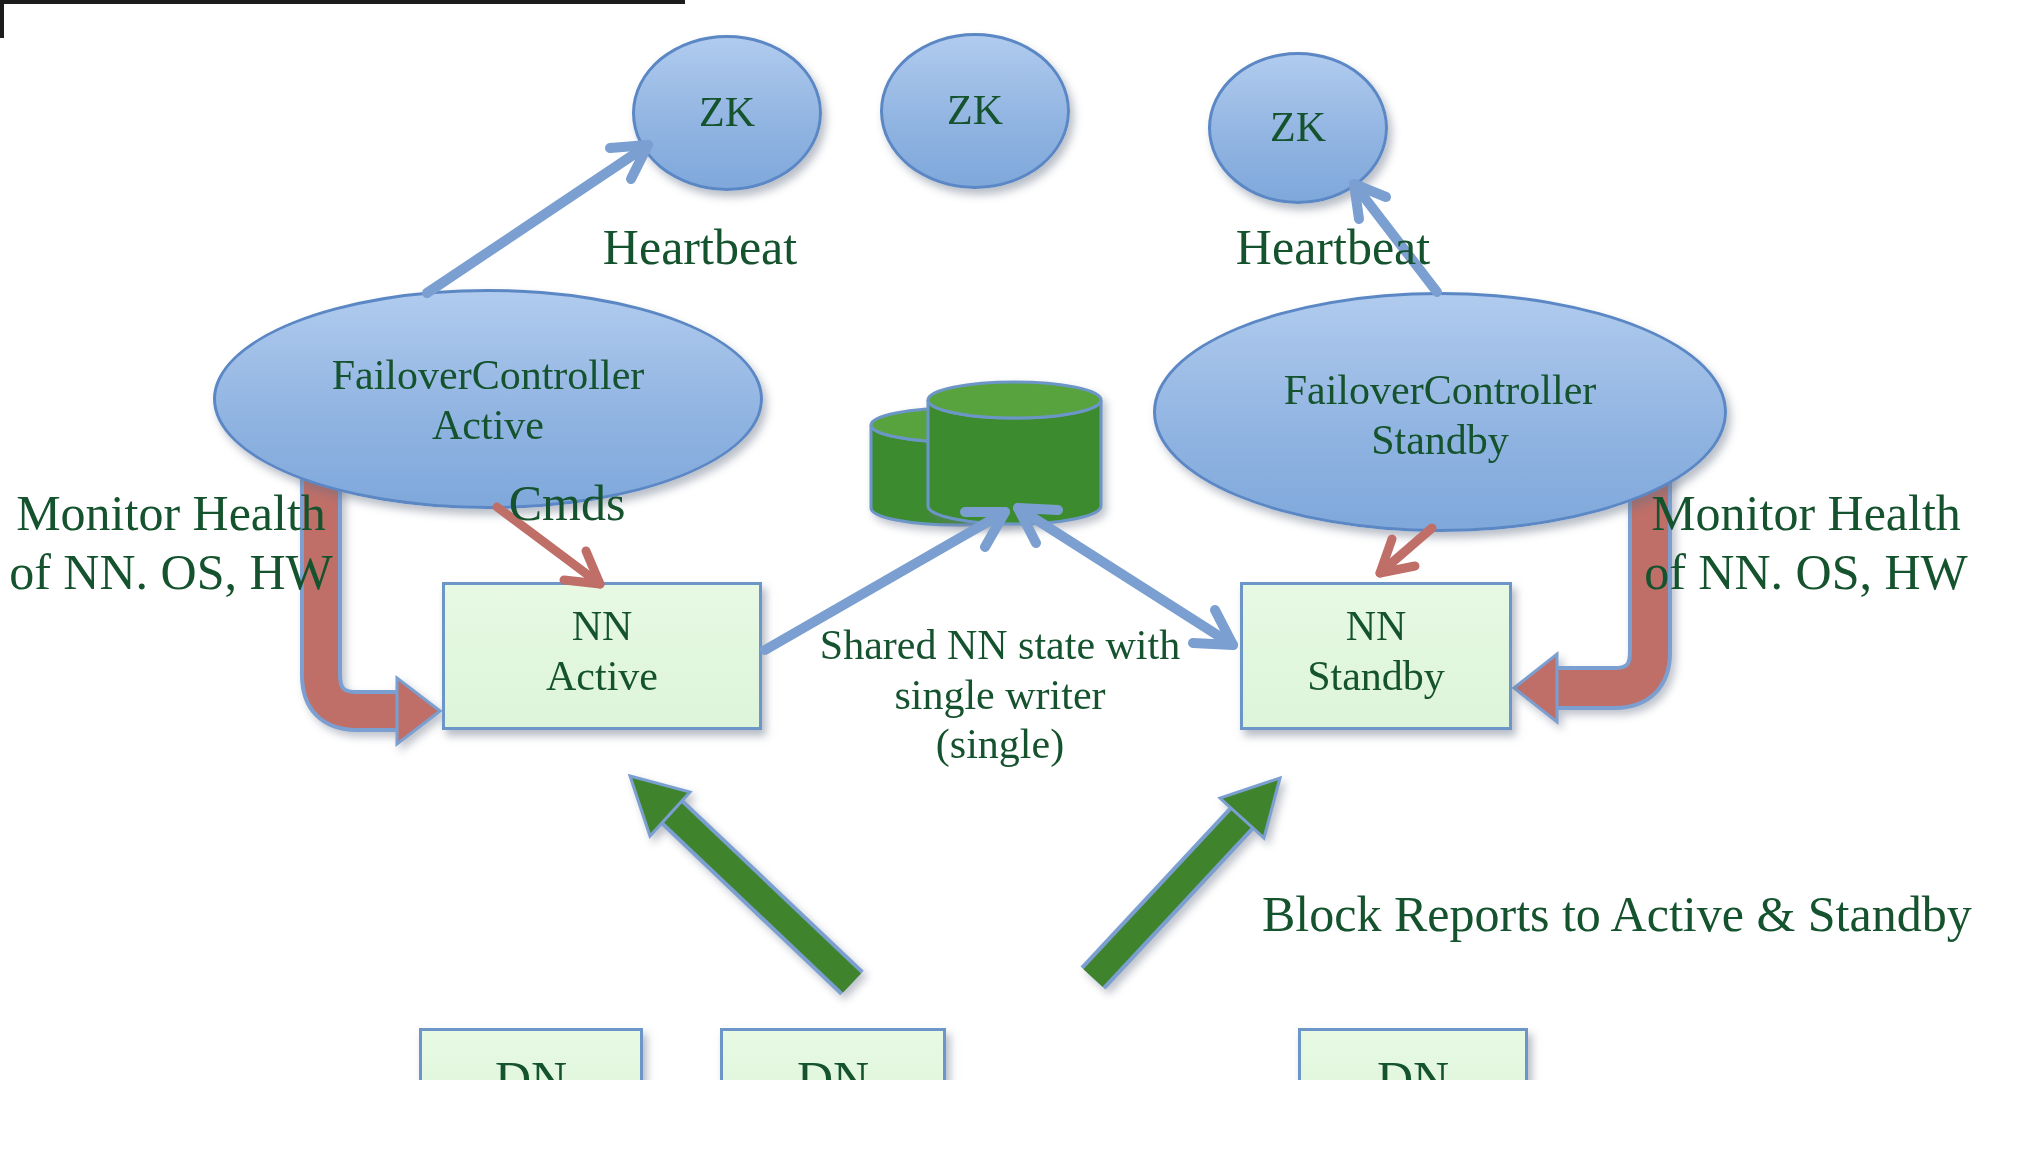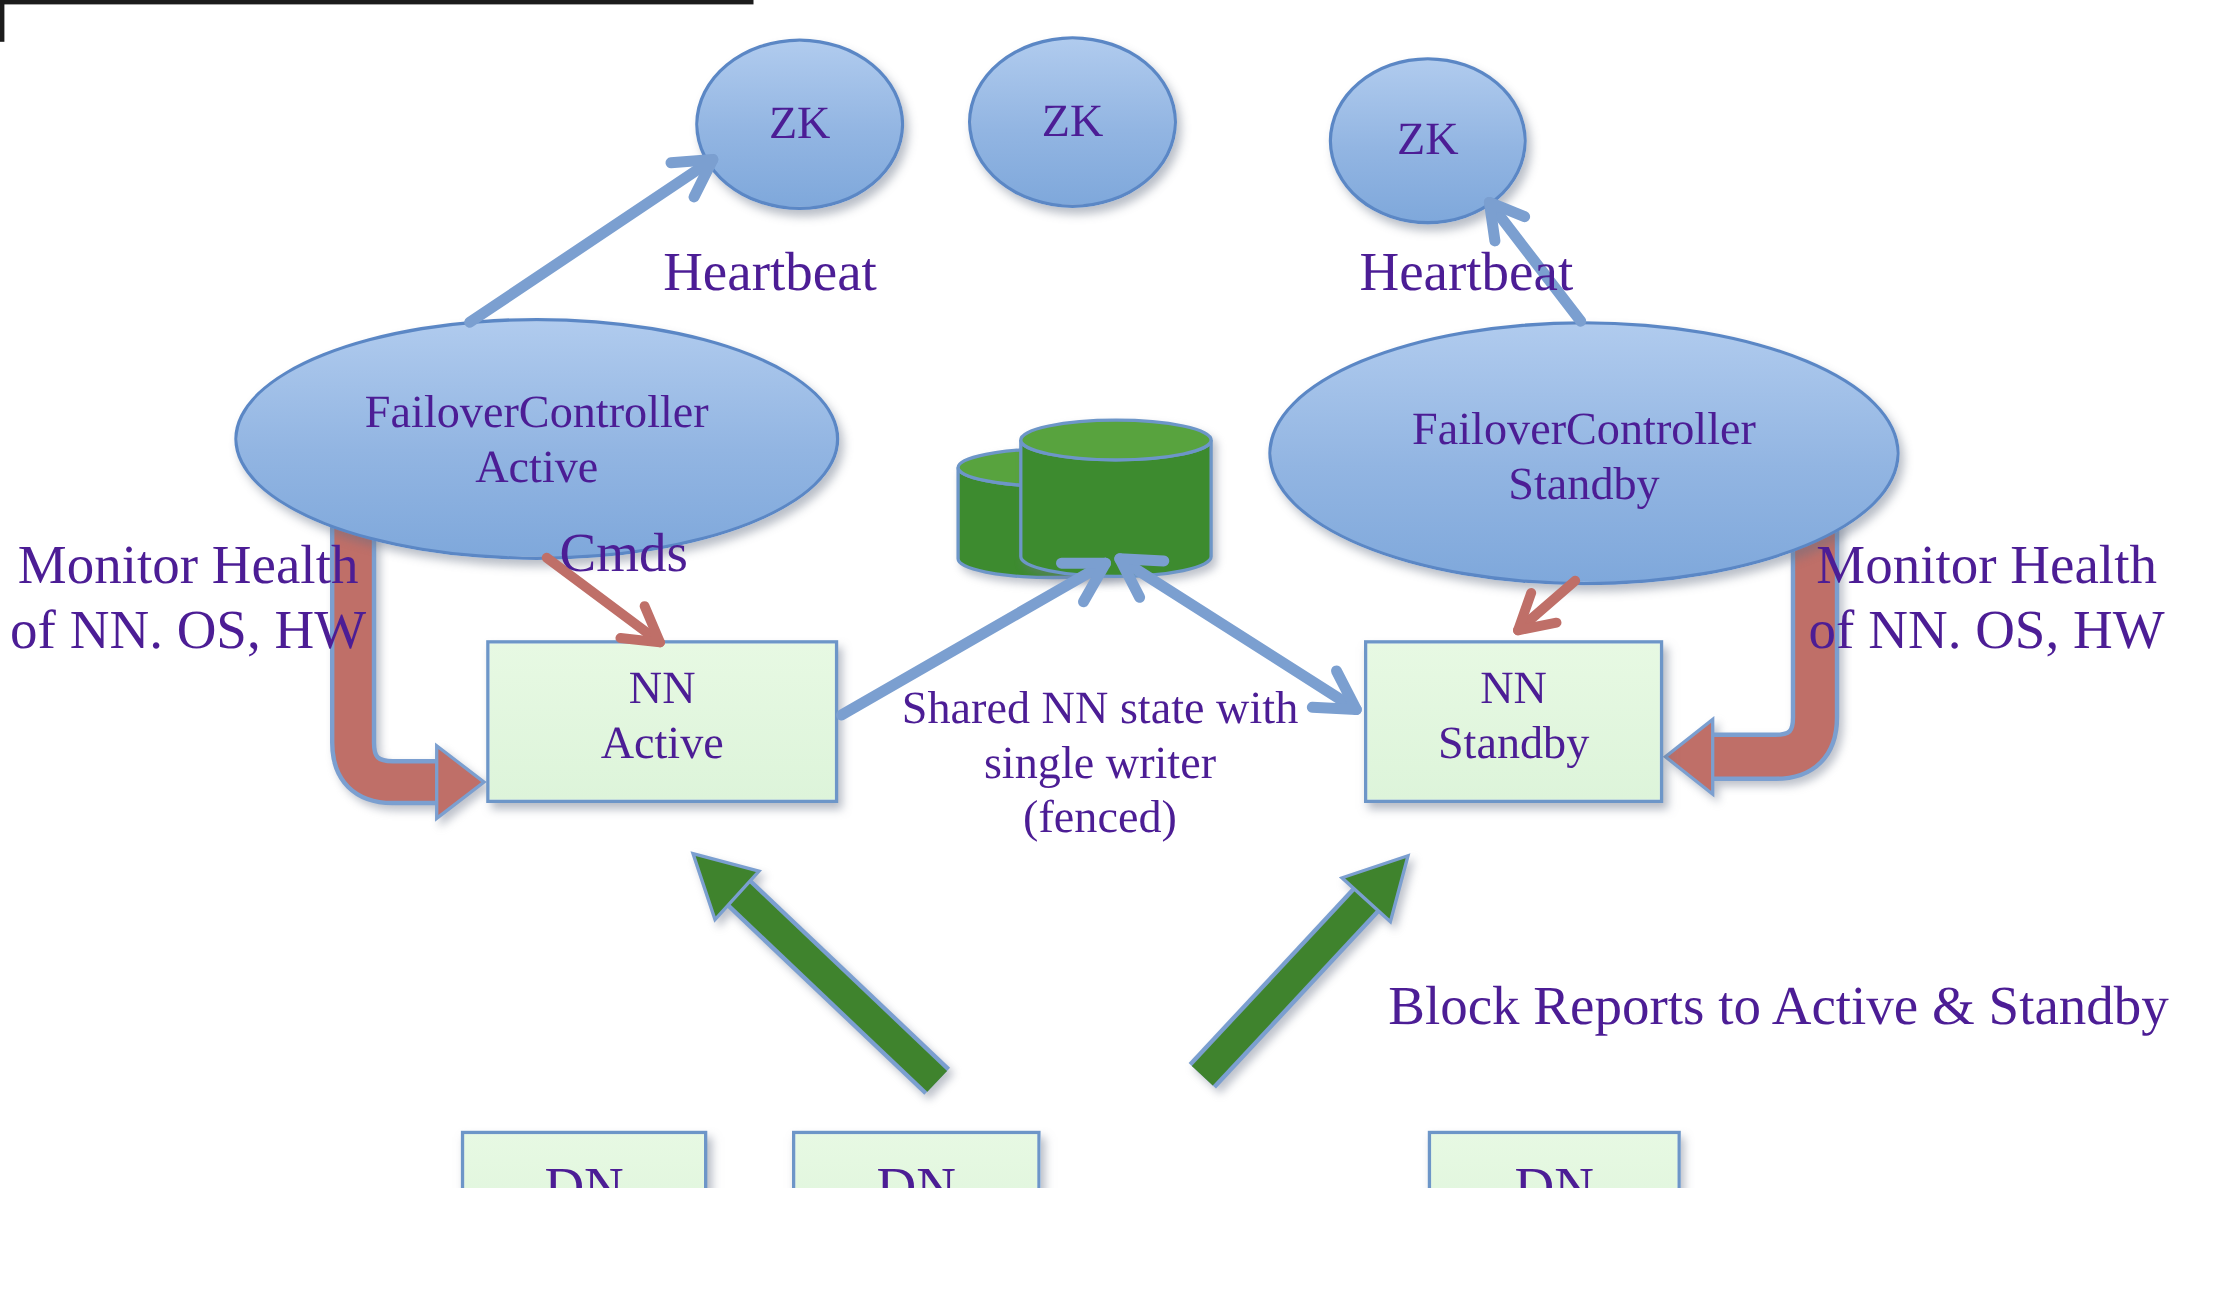--- a/index.html
+++ b/index.html
@@ -2,21 +2,21 @@
 <html><head>
 <meta charset="utf-8">
 <style>
   html,body{margin:0;padding:0;background:#ffffff;}
   .canvas{
     position:relative;
     width:2030px;height:1080px;
     background:#ffffff;
     overflow:hidden;
     font-family:"Liberation Serif","DejaVu Serif",serif;
-    color:#4c1d95;
+    color:#14532d;
   }
   .svg-layer{position:absolute;left:0;top:0;width:2030px;height:1172px;}
   .z1{z-index:1;} .z3{z-index:3;}
   .node-ellipse{
     position:absolute;border-radius:50%;
     background:linear-gradient(180deg,#b0cbee 0%,#92b5e2 55%,#7fa8db 100%);
     border:3px solid #5b87c5;
     box-shadow:4px 6px 9px rgba(100,110,130,.45);
     z-index:2;box-sizing:border-box;
   }
@@ -153,21 +153,21 @@
     <div>Active</div>
   </div>
   <div class="label f42" style="left:1376px;top:652px;">
     <div>NN</div>
     <div>Standby</div>
   </div>
 
   <div class="label f42" style="left:1000px;top:695px;">
     <div>Shared NN state with</div>
     <div>single writer</div>
-    <div>(fenced)</div>
+    <div>(single)</div>
   </div>
 
   <div class="label f40 left-align" style="left:1262px;top:915px;line-height:1.23;">
     <div>Block Reports to Active &amp; Standby</div>
   </div>
 
   <div class="label f40" style="left:531px;top:1079px;">DN</div>
   <div class="label f40" style="left:833px;top:1079px;">DN</div>
   <div class="label f40" style="left:1413px;top:1079px;">DN</div>
 

